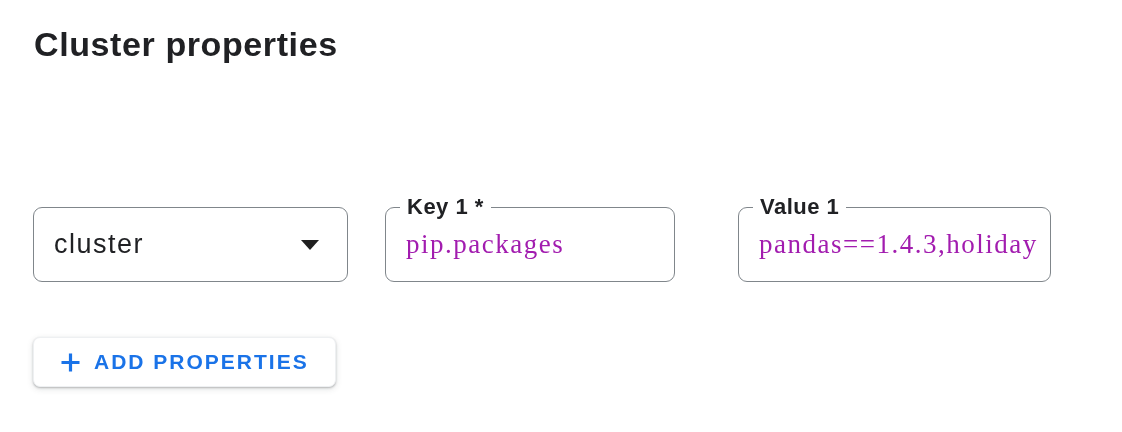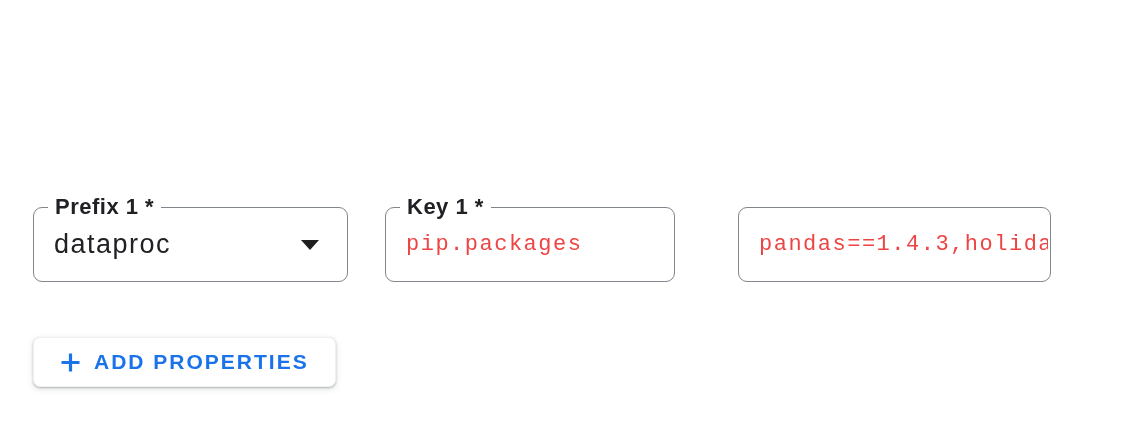--- a/index.html
+++ b/index.html
@@ -80,24 +80,24 @@
     white-space: nowrap;
   }
   .finput {
     width: 100%;
     height: 64px;
     border: none;
     outline: none;
     background: transparent;
     margin: 0;
     padding: 0 2px 0 20px;
-    font-family: Liberation Mono, monospace;
-    font-size: 22px;
+    font-family: Liberation Serif, serif;
+    font-size: 27px;
     letter-spacing: 1.5px;
-    color: #ef4444;
+    color: #a21caf;
     border-radius: 9px;
   }
   .dropdown-arrow {
     width: 0;
     height: 0;
     border-left: 9px solid transparent;
     border-right: 9px solid transparent;
     border-top: 10px solid #1f1f1f;
     flex: 0 0 auto;
   }
@@ -122,36 +122,37 @@
     white-space: nowrap;
     cursor: pointer;
   }
   .plus-icon { flex: 0 0 auto; display: block; }
 </style>
 </head>
 <body>
 
 <div class="page">
 
+  <h1 class="page-title">Cluster properties</h1>
 
 
   <div class="fields-row">
 
     <div class="field f1">
-      <span class="flabel">Prefix 1 *</span>
-      <span class="fvalue">dataproc</span>
+      <span class="fvalue">cluster</span>
       <span class="dropdown-arrow"></span>
     </div>
 
     <div class="field f2">
       <span class="flabel">Key 1 *</span>
       <input class="finput" type="text" value="pip.packages" style="">
     </div>
 
     <div class="field f3">
+      <span class="flabel">Value 1</span>
       <input class="finput" type="text" value="pandas==1.4.3,holiday" style="">
     </div>
 
   </div>
 
   <button class="add-btn">
     <svg class="plus-icon" width="21" height="21" viewBox="0 0 21 21">
       <path d="M10.5 1.5 V19.5 M1.5 10.5 H19.5" stroke="currentColor" stroke-width="3.2" fill="none"></path>
     </svg>
     <span>ADD PROPERTIES</span>

